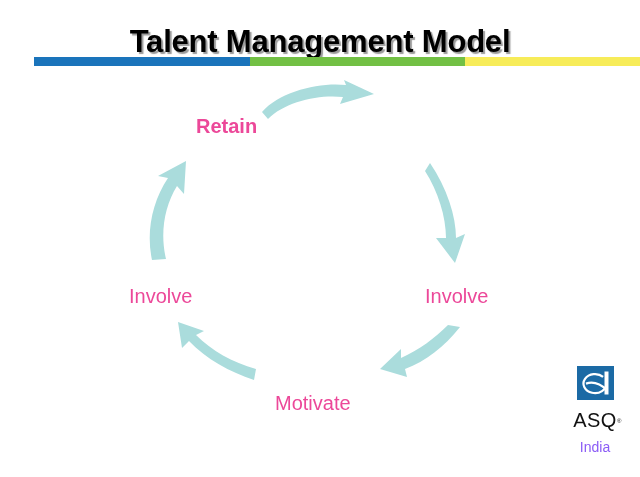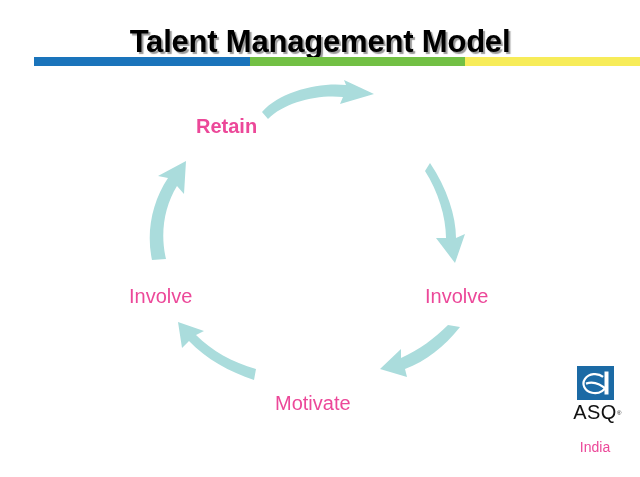--- a/index.html
+++ b/index.html
@@ -84,39 +84,39 @@
   }
   #logo-mark {
     position: relative;
     width: 37px;
     height: 34px;
     margin: 0 auto;
   }
   #logo-mark svg { display: block; }
   #logo-asq {
     position: relative;
-    margin-top: 2px;
+    margin-top: 10px;
     font-size: 20px;
     font-weight: normal;
     color: #111111;
     letter-spacing: 0.5px;
     line-height: 21px;
   }
   #logo-tm {
     position: absolute;
     font-size: 6px;
     color: #111111;
     top: 1px;
     margin-left: 0px;
   }
   #logo-india {
     font-size: 14px;
-    color: #ec4899;
+    color: #8b5cf6;
     line-height: 16px;
-    margin-top: 16px;
+    margin-top: 8px;
   }
 </style>
 </head>
 <body>
 
 <div id="slide" style="background: rgb(255, 255, 255);">
 
   <div id="title" style="color: rgb(0, 0, 0); margin-top: 12px;">Talent Management Model</div>
 
   <div id="rule">

